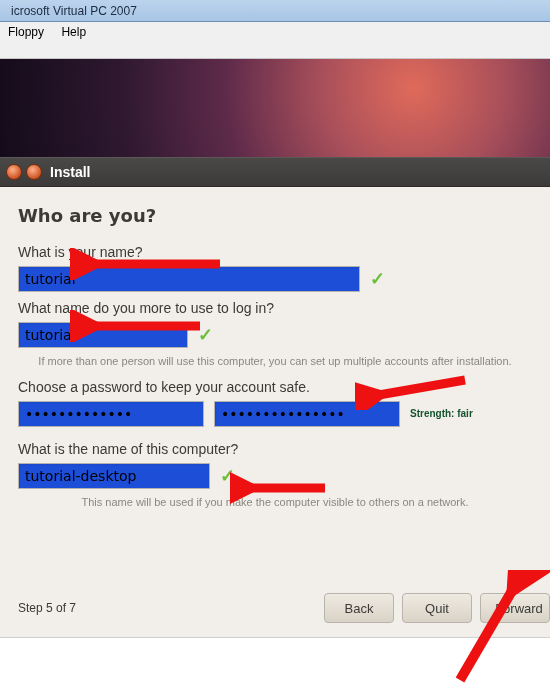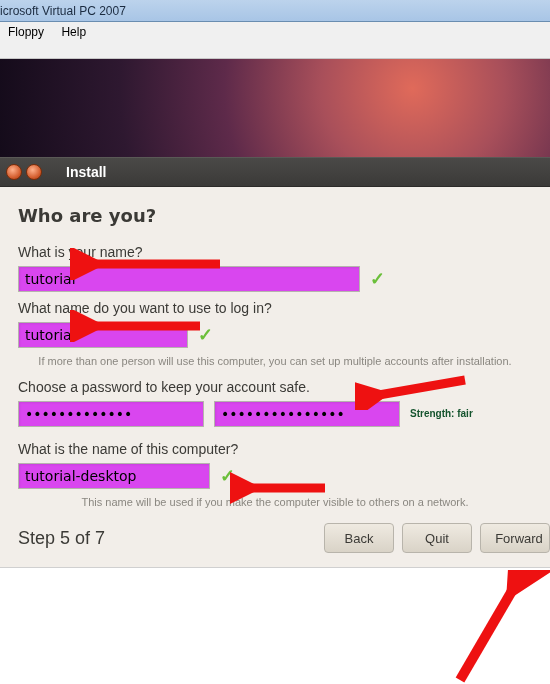--- a/index.html
+++ b/index.html
@@ -11,21 +11,21 @@
     height: 684px;
     overflow: hidden;
     background: #fff;
     position: relative;
   }
   
   .vpc-title {
     height: 22px;
     background: linear-gradient(#bcd3ec, #a8c5e6);
     border-bottom: 1px solid #6a8db0;
-    padding-left: 0;
+    padding-left: 11px;
     line-height: 22px;
     font-size: 12px;
     color: #1b2b40;
   }
   
   .vpc-menu {
     height: 37px;
     background: #f0f0f0;
     border-bottom: 1px solid #c7c7c7;
     padding-left: 8px;
@@ -55,44 +55,44 @@
   .btn-circle {
     width: 16px; height: 16px;
     border-radius: 50%;
     background: radial-gradient(circle at 40% 35%, #ffb08a, #d15a2b 65%, #a43a10);
     border: 1px solid #7a2d0a;
     margin-right: 4px;
   }
   .btn-circle.min {
     background: radial-gradient(circle at 40% 35%, #ffb08a, #d15a2b 65%, #a43a10);
   }
-  .gnome-title .label { margin-left: 20px; text-align: right; }
+  .gnome-title .label { margin-left: 4px; text-align: right; }
   
   .dialog {
     background: #f2eee9;
     padding: 14px 18px 14px 18px;
-    height: 380px;
+    height: 450px;
     position: relative;
   }
   .dialog h2 {
     font-family: "DejaVu Sans", sans-serif;
     font-size: 18px;
     font-weight: bold;
     color: #3b3a36;
     margin: 4px 0 18px 0;
   }
   .q {
     font-size: 14px;
     color: #3b3a36;
     margin: 8px 0 6px 0;
   }
   .row { display: flex; align-items: center; gap: 10px; }
   .tinput {
     border: 1px solid #b6b3ad;
-    background: #d946ef;
+    background: #1d4ed8;
     height: 26px;
     padding: 2px 6px;
     font-size: 14px;
     font-family: "DejaVu Sans", sans-serif;
     color: #000;
     box-shadow: inset 1px 1px 2px rgba(0,0,0,0.08);
   }
   .w-name { width: 342px; }
   .w-login { width: 170px; }
   .w-pw { width: 186px; }
@@ -114,21 +114,21 @@
     font-weight: bold;
     color: #14532d;
   }
   
   .footer {
     position: absolute;
     left: 18px; right: 0; bottom: 14px;
     display: flex;
     align-items: center;
   }
-  .step { font-size: 18px; color: #3b3a36; }
+  .step { font-size: 12px; color: #3b3a36; }
   .btns { margin-left: auto; display: flex; gap: 8px; }
   .ubtn {
     min-width: 70px;
     height: 30px;
     padding: 0 14px;
     border: 1px solid #b8b4ab;
     border-radius: 4px;
     background: linear-gradient(#efeae1, #d9d3c7);
     font-size: 13px;
     color: #3b3a36;
@@ -164,21 +164,21 @@
 
 <div class="dialog">
   <h2>Who are you?</h2>
 
   <div class="q">What is your name?</div>
   <div class="row">
     <input class="tinput w-name" type="text" value="tutorial" style="">
     <span class="check">✓</span>
   </div>
 
-  <div class="q">What name do you want to use to log in?</div>
+  <div class="q">What name do you more to use to log in?</div>
   <div class="row">
     <input class="tinput w-login" type="text" value="tutorial" style="">
     <span class="check">✓</span>
   </div>
   <div class="hint">If more than one person will use this computer, you can set up multiple accounts after installation.</div>
 
   <div class="q">Choose a password to keep your account safe.</div>
   <div class="row">
     <input class="tinput w-pw" type="text" value="•••••••••••••" style="">
     <input class="tinput w-pw" type="text" value="•••••••••••••••" style="">

